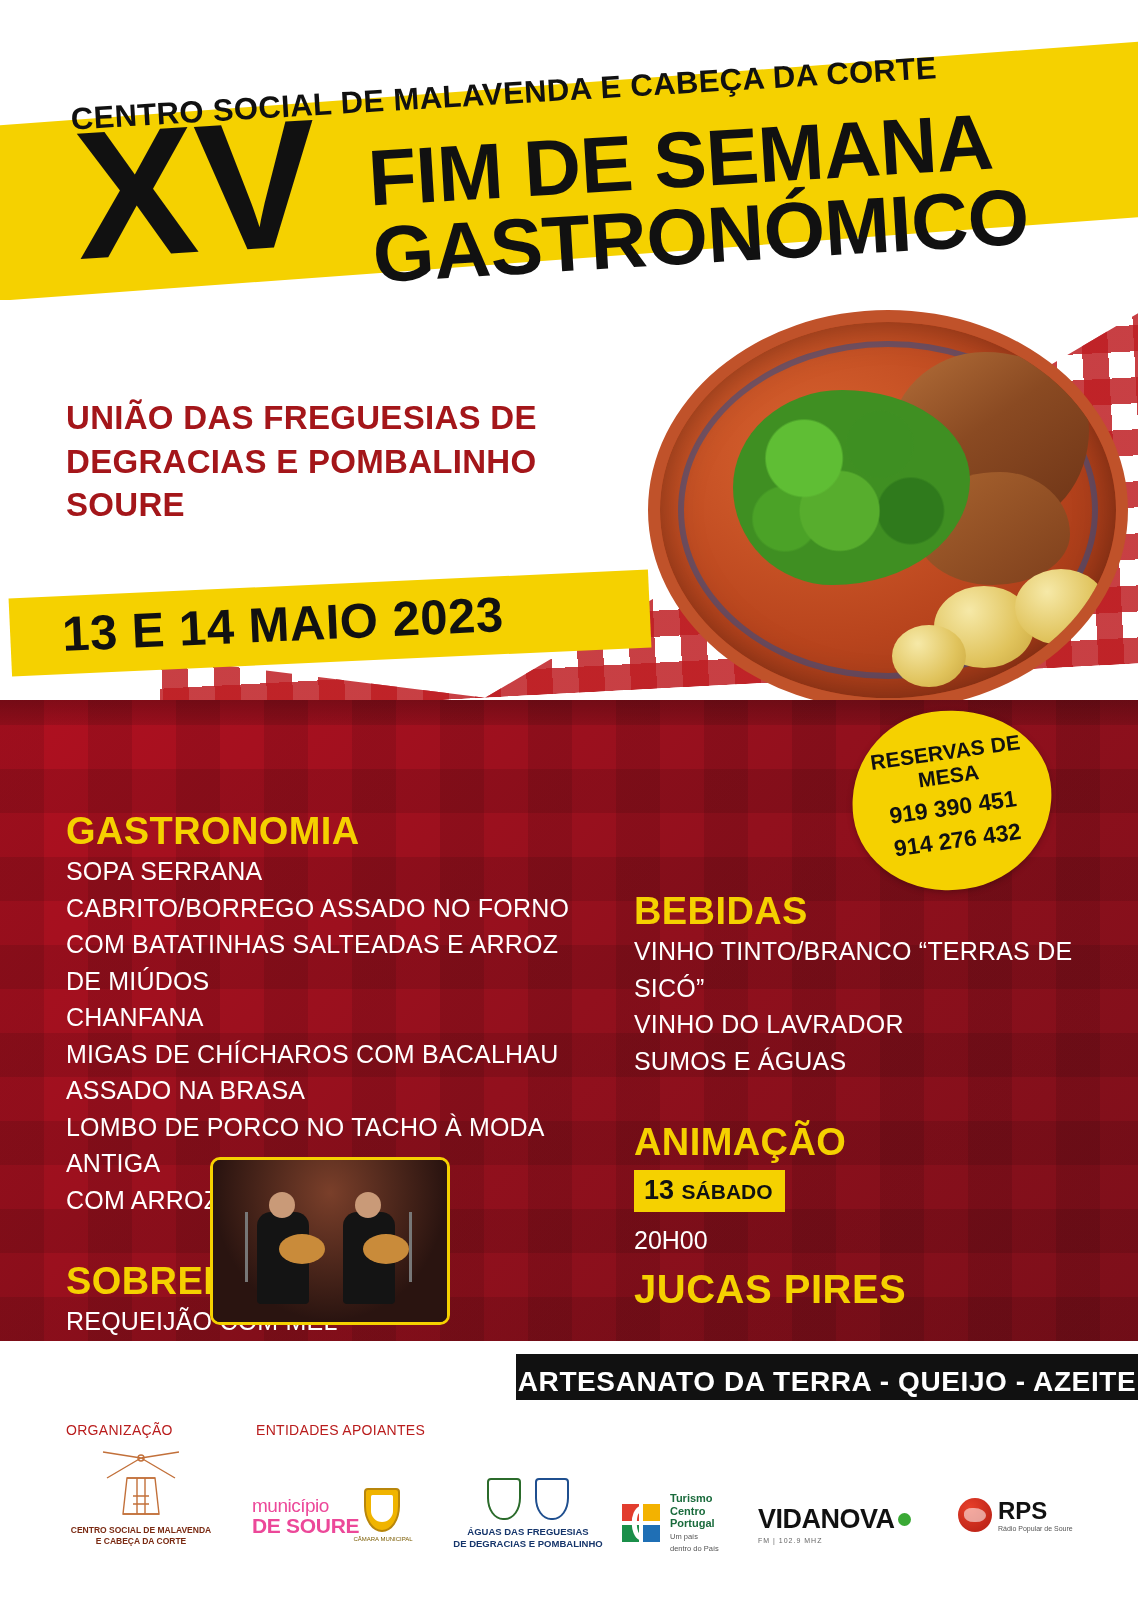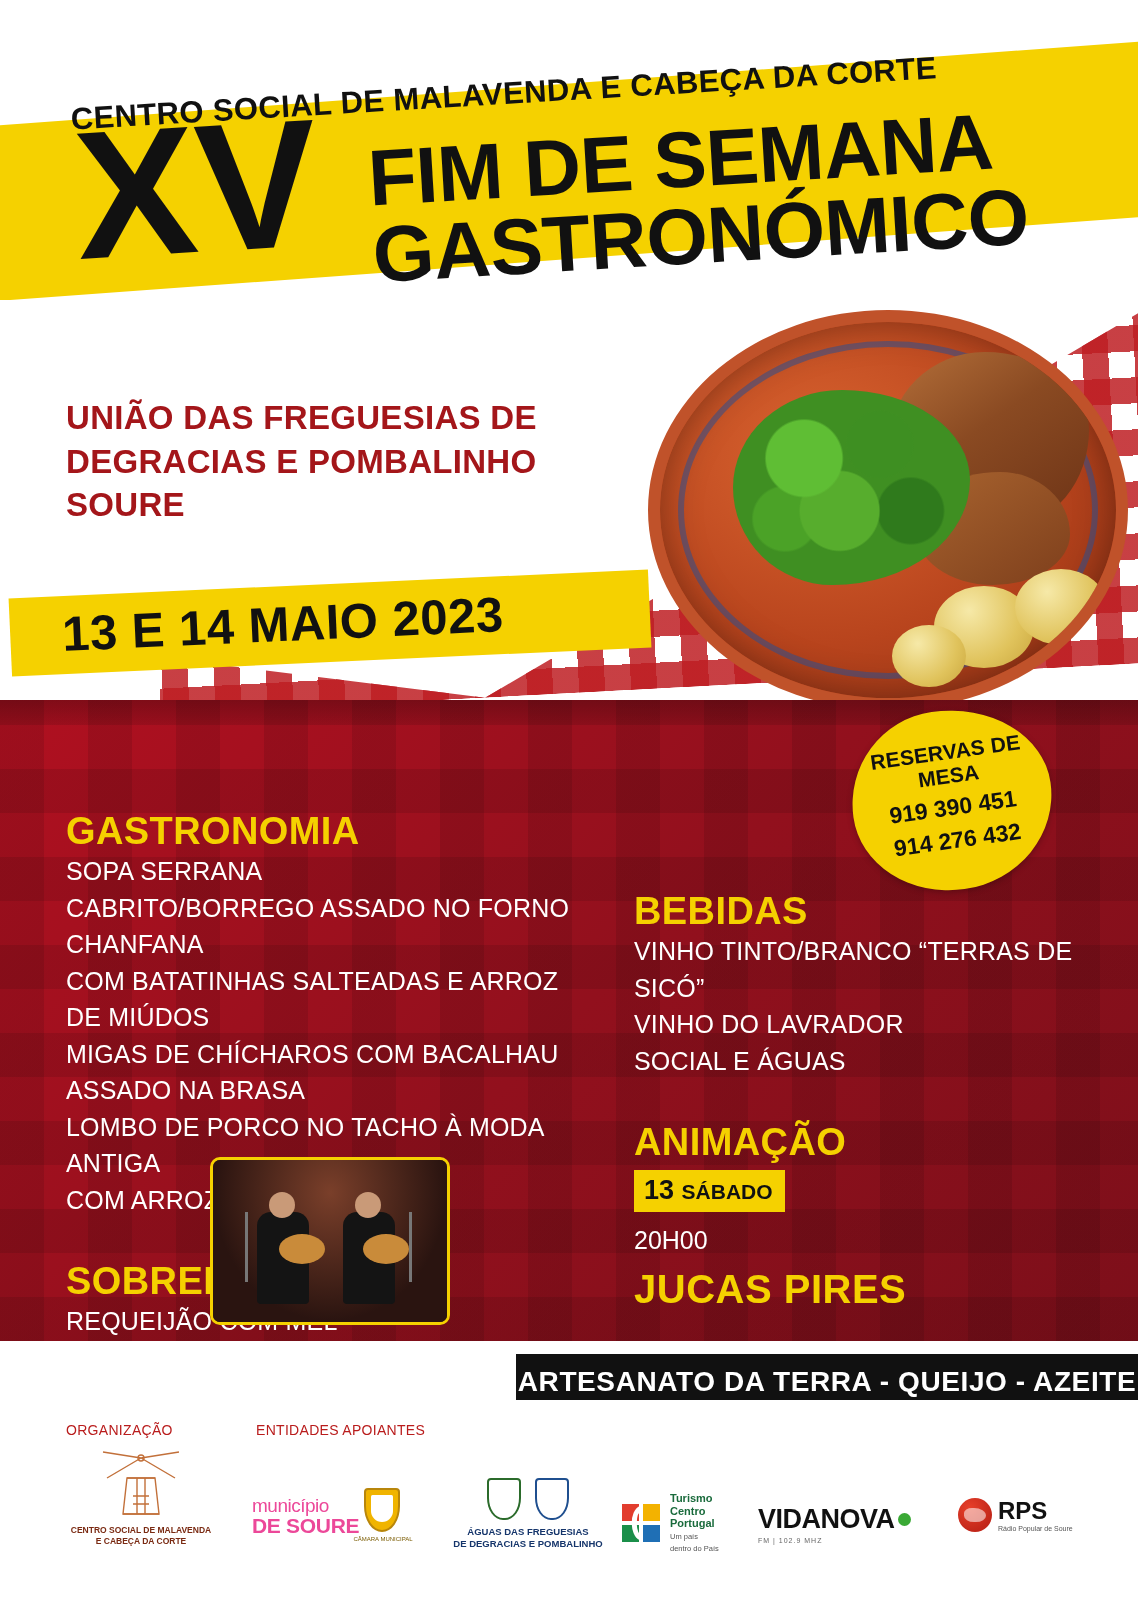--- a/index.html
+++ b/index.html
@@ -366,43 +366,43 @@
     <div class="date-text">13 E 14 MAIO 2023</div>
   </div>
 
   <div class="body-area">
 
     <div class="col-left">
       <div class="sec-title">GASTRONOMIA</div>
       <div class="sec-list">
         <div>SOPA SERRANA</div>
         <div>CABRITO/BORREGO ASSADO NO FORNO</div>
+        <div>COM BATATINHAS SALTEADAS E ARROZ DE MIÚDOS</div>
         <div>CHANFANA</div>
-        <div>COM BATATINHAS SALTEADAS E ARROZ DE MIÚDOS</div>
         <div>MIGAS DE CHÍCHAROS COM BACALHAU</div>
         <div>ASSADO NA BRASA</div>
         <div>LOMBO DE PORCO NO TACHO À MODA ANTIGA</div>
         <div>COM ARROZ DE FEIJÃO</div>
       </div>
 
       <div class="gap-top">
         <div class="sec-title">SOBREMESAS</div>
         <div class="sec-list">
           <div>REQUEIJÃO COM MEL</div>
           <div>ARROZ DOCE À MODA DA AVÓ</div>
         </div>
       </div>
     </div>
 
     <div class="col-right">
       <div class="sec-title">BEBIDAS</div>
       <div class="sec-list">
         <div>VINHO TINTO/BRANCO “TERRAS DE SICÓ”</div>
         <div>VINHO DO LAVRADOR</div>
-        <div>SOCIAL E ÁGUAS</div>
+        <div>SUMOS E ÁGUAS</div>
       </div>
 
       <div class="gap-top">
         <div class="sec-title">ANIMAÇÃO</div>
         <div class="anim-day">
           <span>13</span>
           <span class="small">SÁBADO</span>
         </div>
         <div class="anim-hour">20H00</div>
         <div class="anim-artist">JUCAS PIRES</div>

